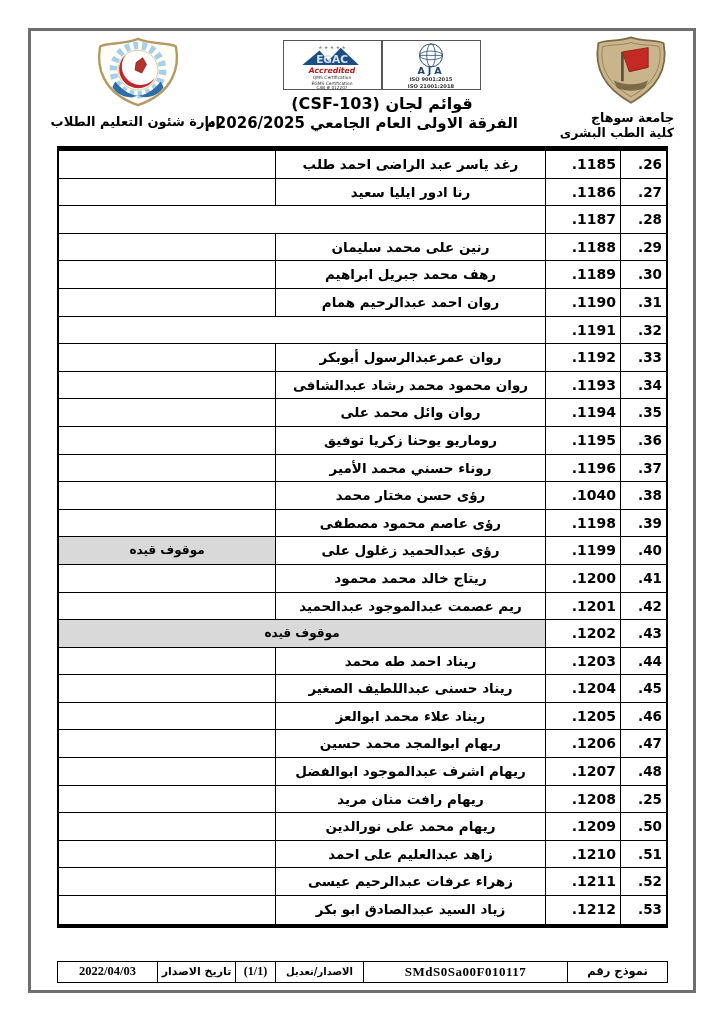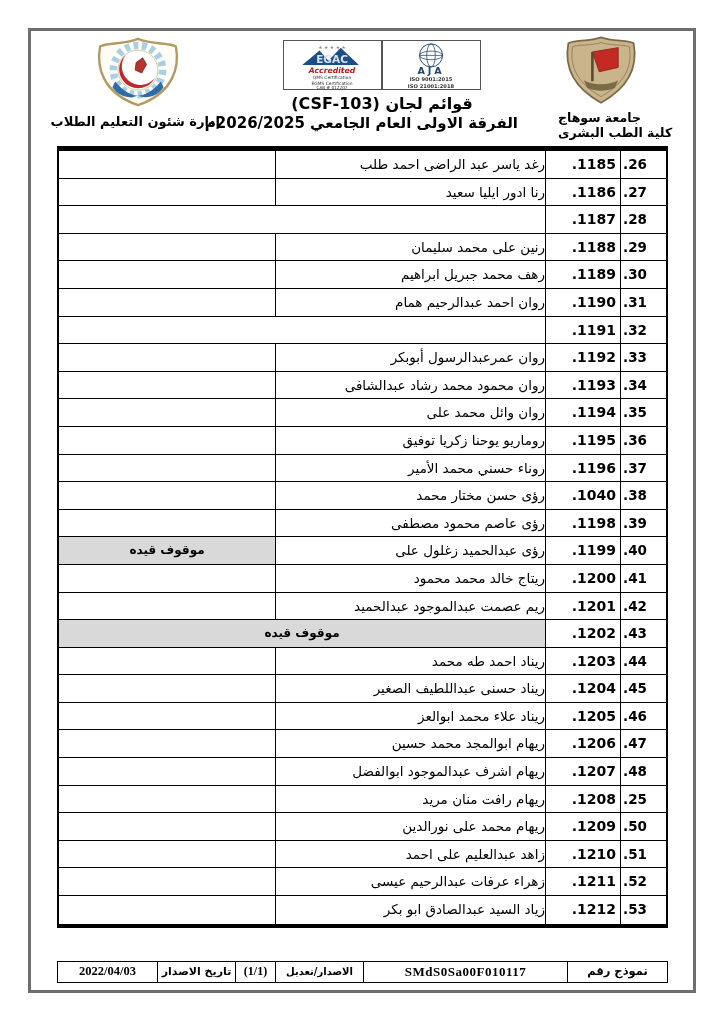--- a/index.html
+++ b/index.html
@@ -7,39 +7,39 @@
     width:724px;height:1024px;background:#ffffff;position:relative;
     font-family:"DejaVu Sans",sans-serif;color:#000;overflow:hidden;
   }
   .page-frame{
     position:absolute;left:28px;top:28px;width:668px;height:965px;
     border:3px solid #6f6f6f;box-sizing:border-box;background:#fff;
   }
   
   .admin-block{position:absolute;left:56px;top:36px;width:164px;text-align:center;}
   .admin-block .caption{font-size:13px;font-weight:bold;margin-top:2px;white-space:nowrap;}
-  .uni-block{position:absolute;left:558px;top:34px;width:116px;text-align:left;}
+  .uni-block{position:absolute;left:558px;top:34px;width:116px;text-align:right;}
   .uni-block .caption{font-size:12.5px;font-weight:bold;line-height:1.2;white-space:nowrap;}
   .center-block{position:absolute;left:246px;top:40px;width:272px;text-align:center;}
   .certs{display:flex;justify-content:center;gap:0;direction:ltr;}
   .cert-box{width:99px;height:50px;border:1px solid #555;background:#fff;box-sizing:border-box;}
   .title1{font-size:16px;font-weight:bold;margin-top:4px;white-space:nowrap;}
   .title2{font-size:15px;font-weight:bold;margin-top:1px;white-space:nowrap;padding-left:13px;}
   
   .main-table{
     position:absolute;left:57px;top:146px;width:611px;box-sizing:border-box;
     border:2px solid #000;border-top-width:5px;border-bottom-width:4px;
     direction:rtl;background:#fff;
   }
   .srow{display:flex;height:27.6px;border-bottom:1px solid #000;box-sizing:border-box;}
   .srow:last-child{border-bottom:none;}
   .srow>div{box-sizing:border-box;line-height:26px;overflow:hidden;white-space:nowrap;}
-  .c-num{width:46px;text-align:right;padding-left:2px;font-size:13.5px;font-weight:bold;border-left:1px solid #000;padding-right:19px;}
+  .c-num{width:46px;text-align:right;padding-left:2px;font-size:13.5px;font-weight:bold;border-left:1px solid #000;padding-right:4px;}
   .c-id{width:75px;text-align:right;font-size:14px;font-weight:bold;border-left:1px solid #000;padding-right:4px;}
-  .c-name{width:270px;font-size:13.5px;font-weight:normal;border-left:1px solid #000;}
+  .c-name{width:270px;text-align:center;font-size:13.5px;font-weight:bold;border-left:1px solid #000;}
   .c-note{flex:1;text-align:center;font-size:12px;font-weight:bold;}
   
   .footer-table{
     position:absolute;left:57px;top:961px;width:611px;height:22px;
     border:1px solid #000;box-sizing:border-box;direction:rtl;display:flex;
     font-weight:bold;background:#fff;
   }
   .footer-table>div{box-sizing:border-box;line-height:19px;text-align:center;border-left:1px solid #000;overflow:hidden;white-space:nowrap;}
   .footer-table>div:last-child{border-left:none;}
   .f-form-label{width:100px;font-size:11.5px;}

